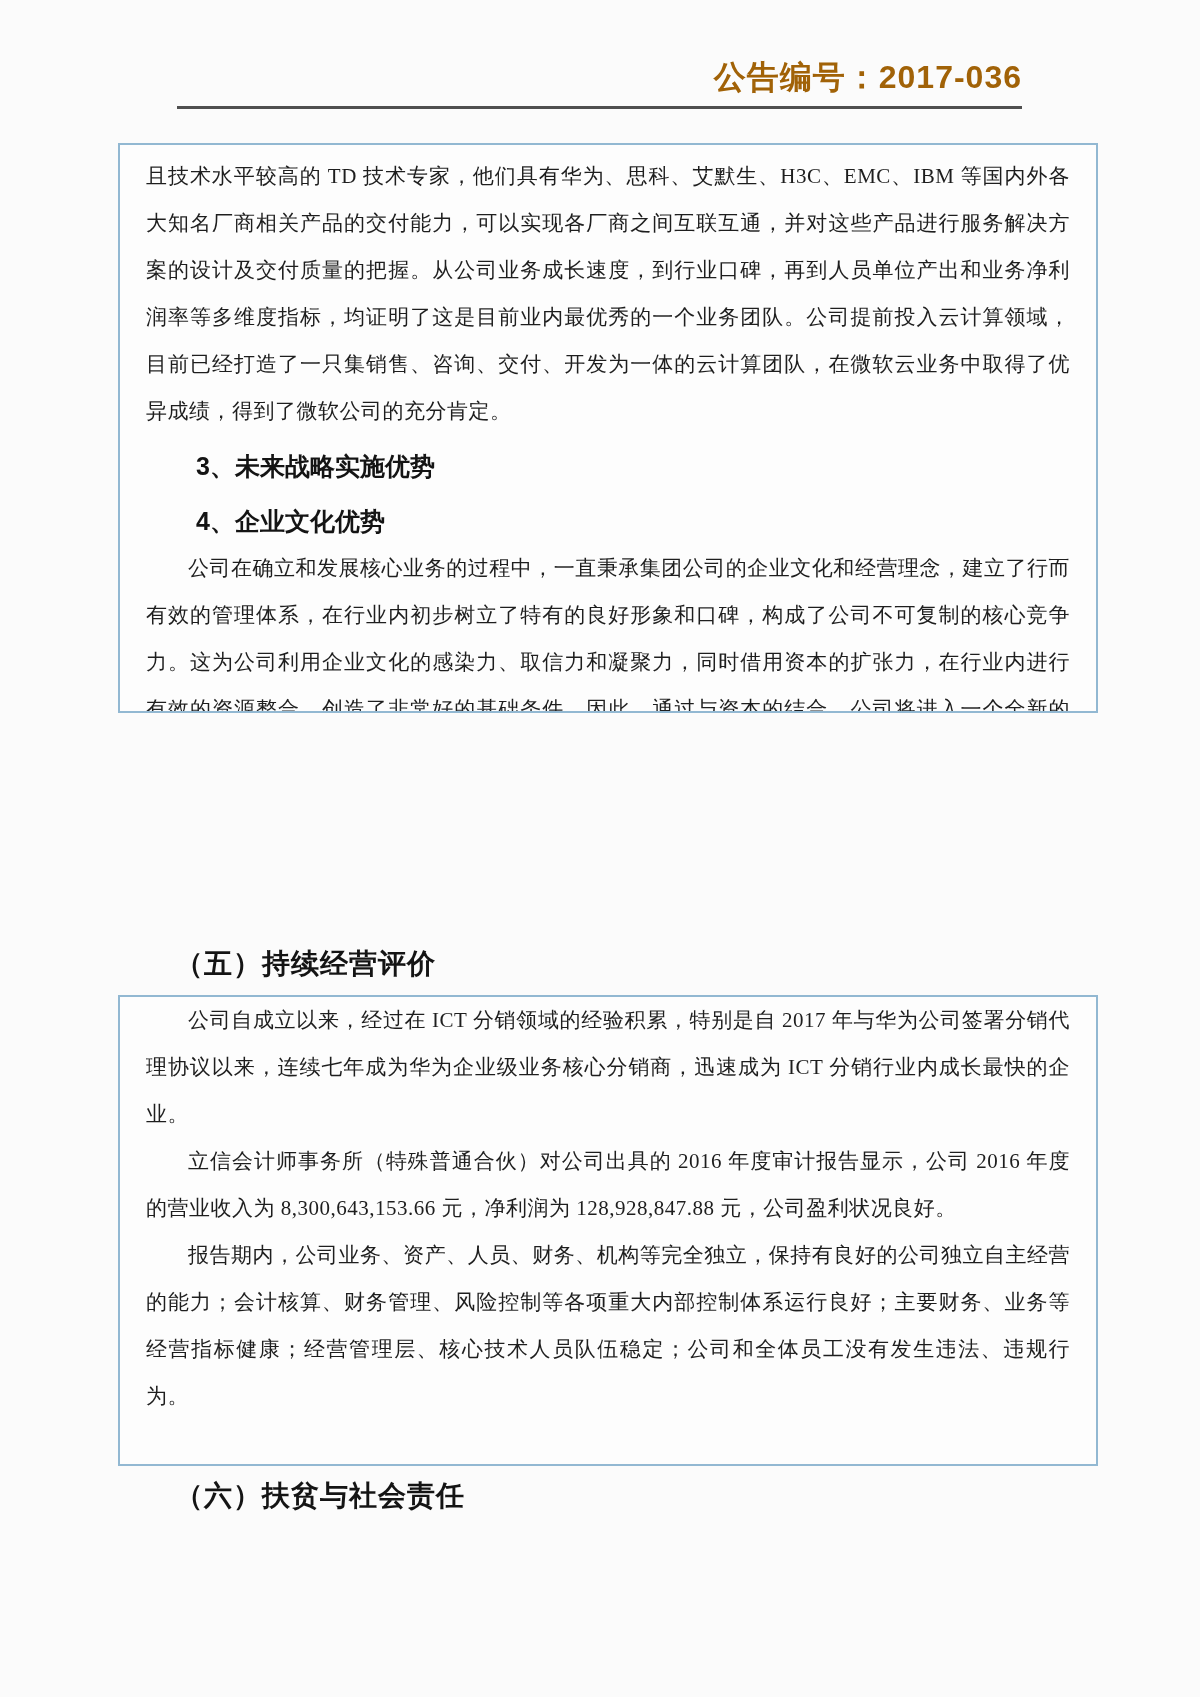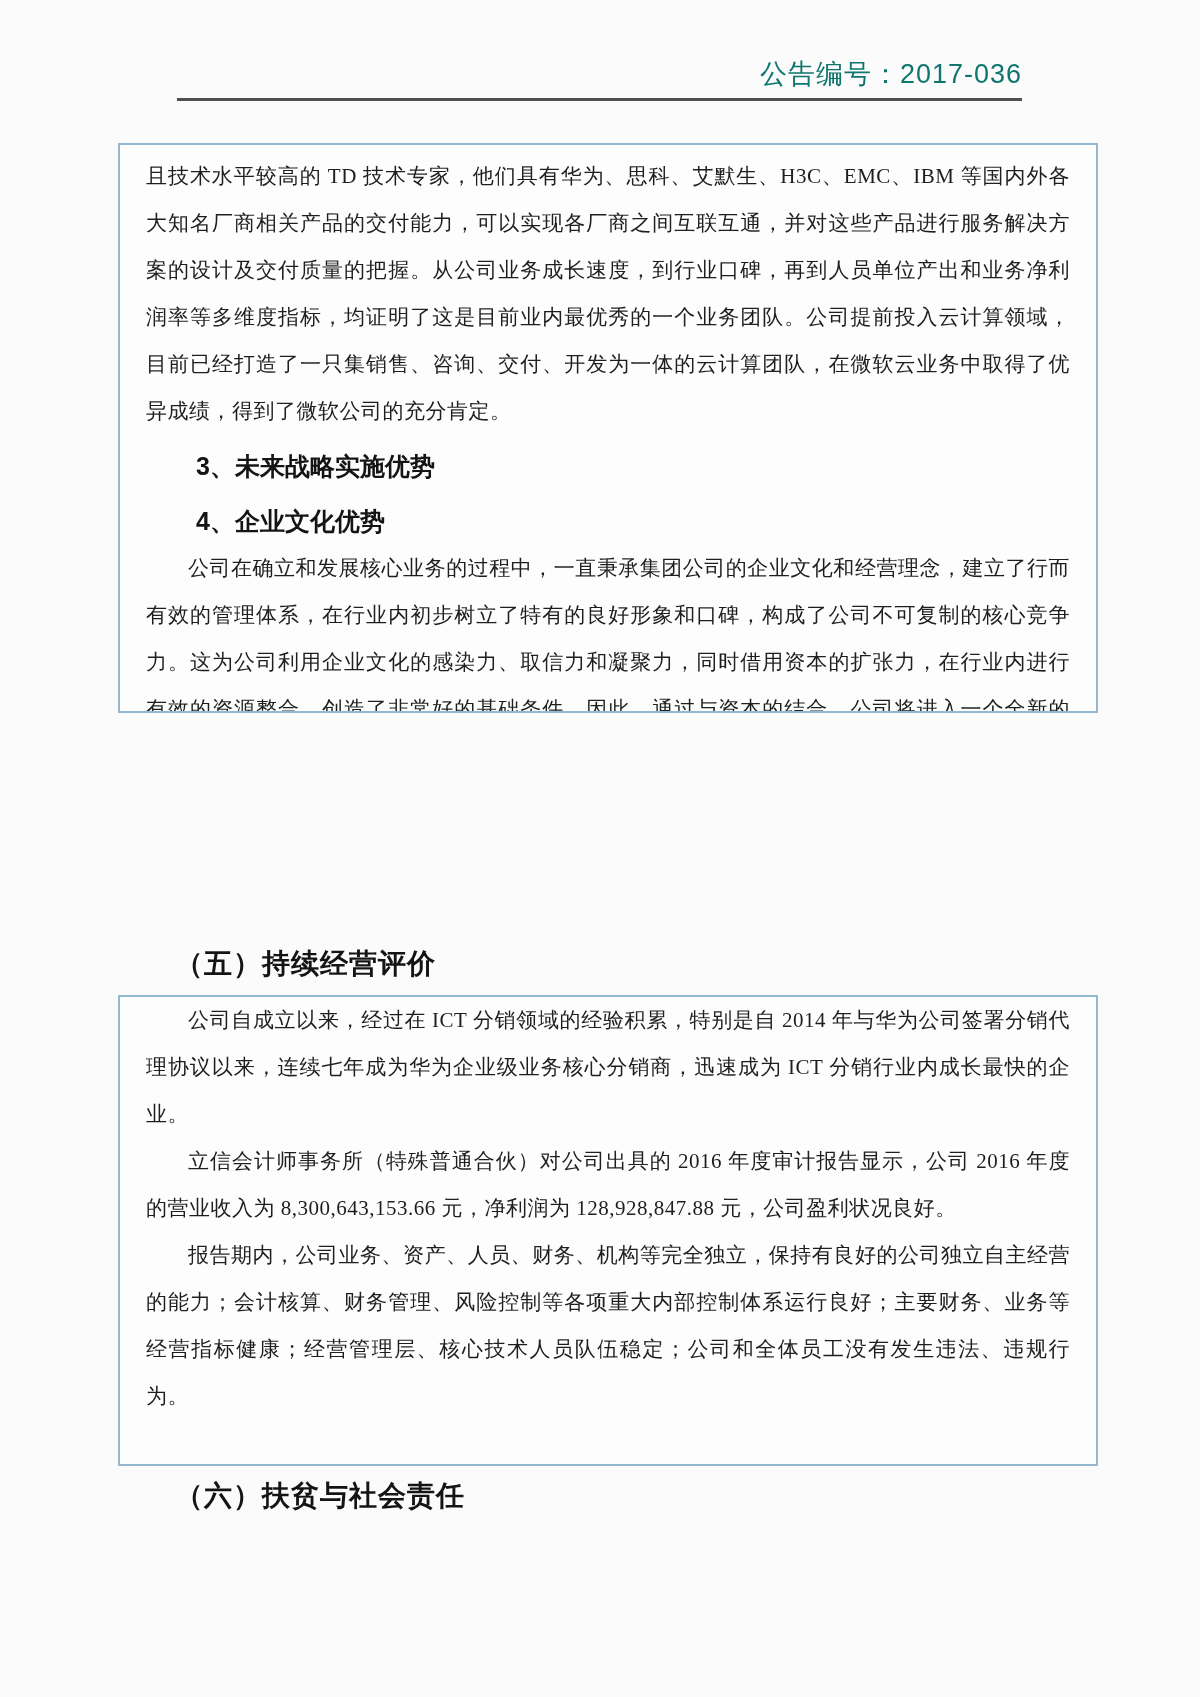--- a/index.html
+++ b/index.html
@@ -21,24 +21,24 @@
   
   .doc-header{
     position:absolute;
     top:56px;left:177px;width:845px;
     text-align:right;
     border-bottom:3px solid var(--rule);
     padding-bottom:6px;
   }
   .doc-header .announce-no{
     font-family:"Liberation Sans","DejaVu Sans",sans-serif;
-    font-weight:400;
-    font-size:27px;
+    font-weight:700;
+    font-size:32px;
     letter-spacing:1px;
-    color:#0f766e;
+    color:#a16207;
   }
   
   .content-box{
     position:absolute;
     left:118px;width:980px;
     background:#fdfdfd;
     border:2px solid var(--box-border);
     overflow:hidden;
   }
   .box-1{top:143px;height:570px;padding:8px 26px 0 26px;}
@@ -86,21 +86,21 @@
   <div class="content-box box-1">
     <p class="body-par no-indent">且技术水平较高的 TD 技术专家，他们具有华为、思科、艾默生、H3C、EMC、IBM 等国内外各大知名厂商相关产品的交付能力，可以实现各厂商之间互联互通，并对这些产品进行服务解决方案的设计及交付质量的把握。从公司业务成长速度，到行业口碑，再到人员单位产出和业务净利润率等多维度指标，均证明了这是目前业内最优秀的一个业务团队。公司提前投入云计算领域，目前已经打造了一只集销售、咨询、交付、开发为一体的云计算团队，在微软云业务中取得了优异成绩，得到了微软公司的充分肯定。</p>
     <p class="sub-heading">3、未来战略实施优势</p>
     <p class="sub-heading">4、企业文化优势</p>
     <p class="body-par">公司在确立和发展核心业务的过程中，一直秉承集团公司的企业文化和经营理念，建立了行而有效的管理体系，在行业内初步树立了特有的良好形象和口碑，构成了公司不可复制的核心竞争力。这为公司利用企业文化的感染力、取信力和凝聚力，同时借用资本的扩张力，在行业内进行有效的资源整合，创造了非常好的基础条件。因此，通过与资本的结合，公司将进入一个全新的发展阶段。</p>
   </div>
 
   <div class="section-heading heading-5">（五）持续经营评价</div>
 
   <div class="content-box box-2">
-    <p class="body-par">公司自成立以来，经过在 ICT 分销领域的经验积累，特别是自 2014 年与华为公司签署分销代理协议以来，连续七年成为华为企业级业务核心分销商，迅速成为 ICT 分销行业内成长最快的企业。</p>
+    <p class="body-par">公司自成立以来，经过在 ICT 分销领域的经验积累，特别是自 2017 年与华为公司签署分销代理协议以来，连续七年成为华为企业级业务核心分销商，迅速成为 ICT 分销行业内成长最快的企业。</p>
     <p class="body-par">立信会计师事务所（特殊普通合伙）对公司出具的 2016 年度审计报告显示，公司 2016 年度的营业收入为 8,300,643,153.66 元，净利润为 128,928,847.88 元，公司盈利状况良好。</p>
     <p class="body-par">报告期内，公司业务、资产、人员、财务、机构等完全独立，保持有良好的公司独立自主经营的能力；会计核算、财务管理、风险控制等各项重大内部控制体系运行良好；主要财务、业务等经营指标健康；经营管理层、核心技术人员队伍稳定；公司和全体员工没有发生违法、违规行为。</p>
 
   </div>
 
   <div class="section-heading heading-6">（六）扶贫与社会责任</div>
 
 </div>
 
 </body></html>

